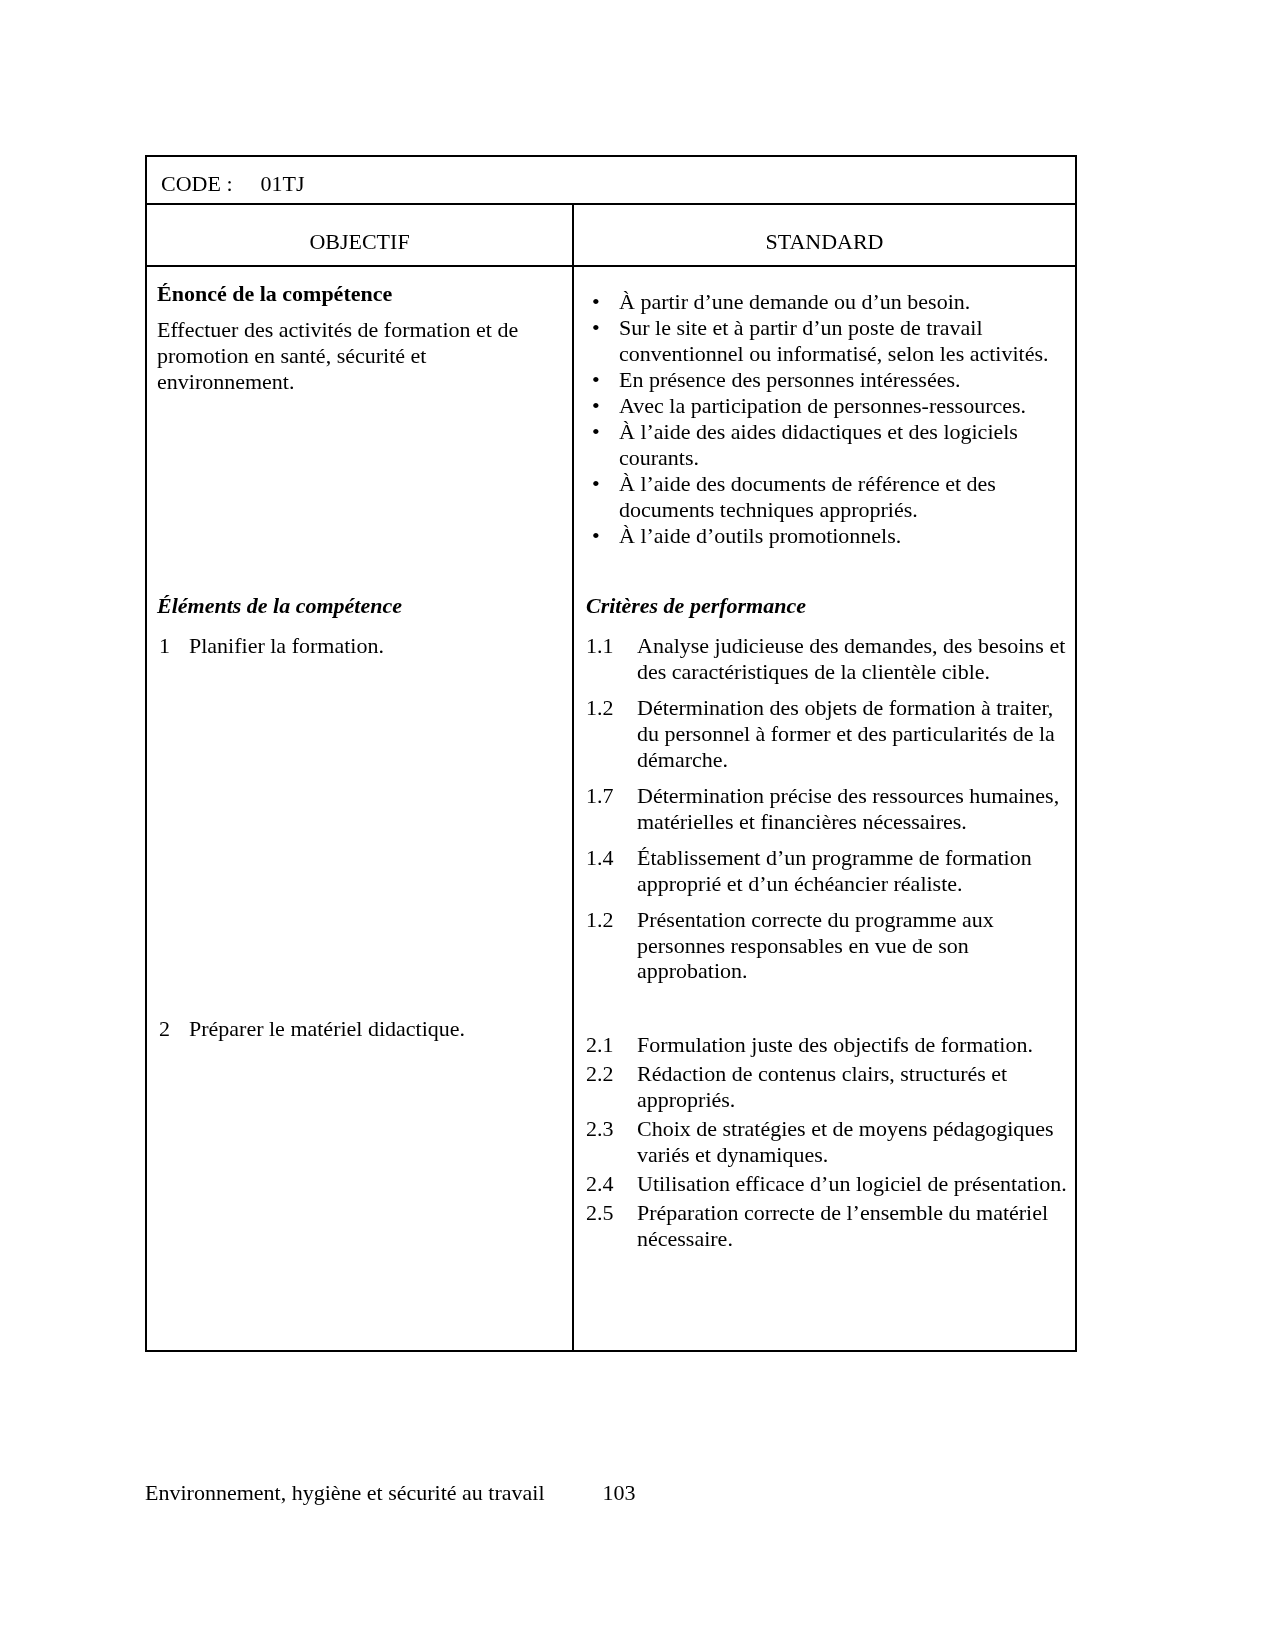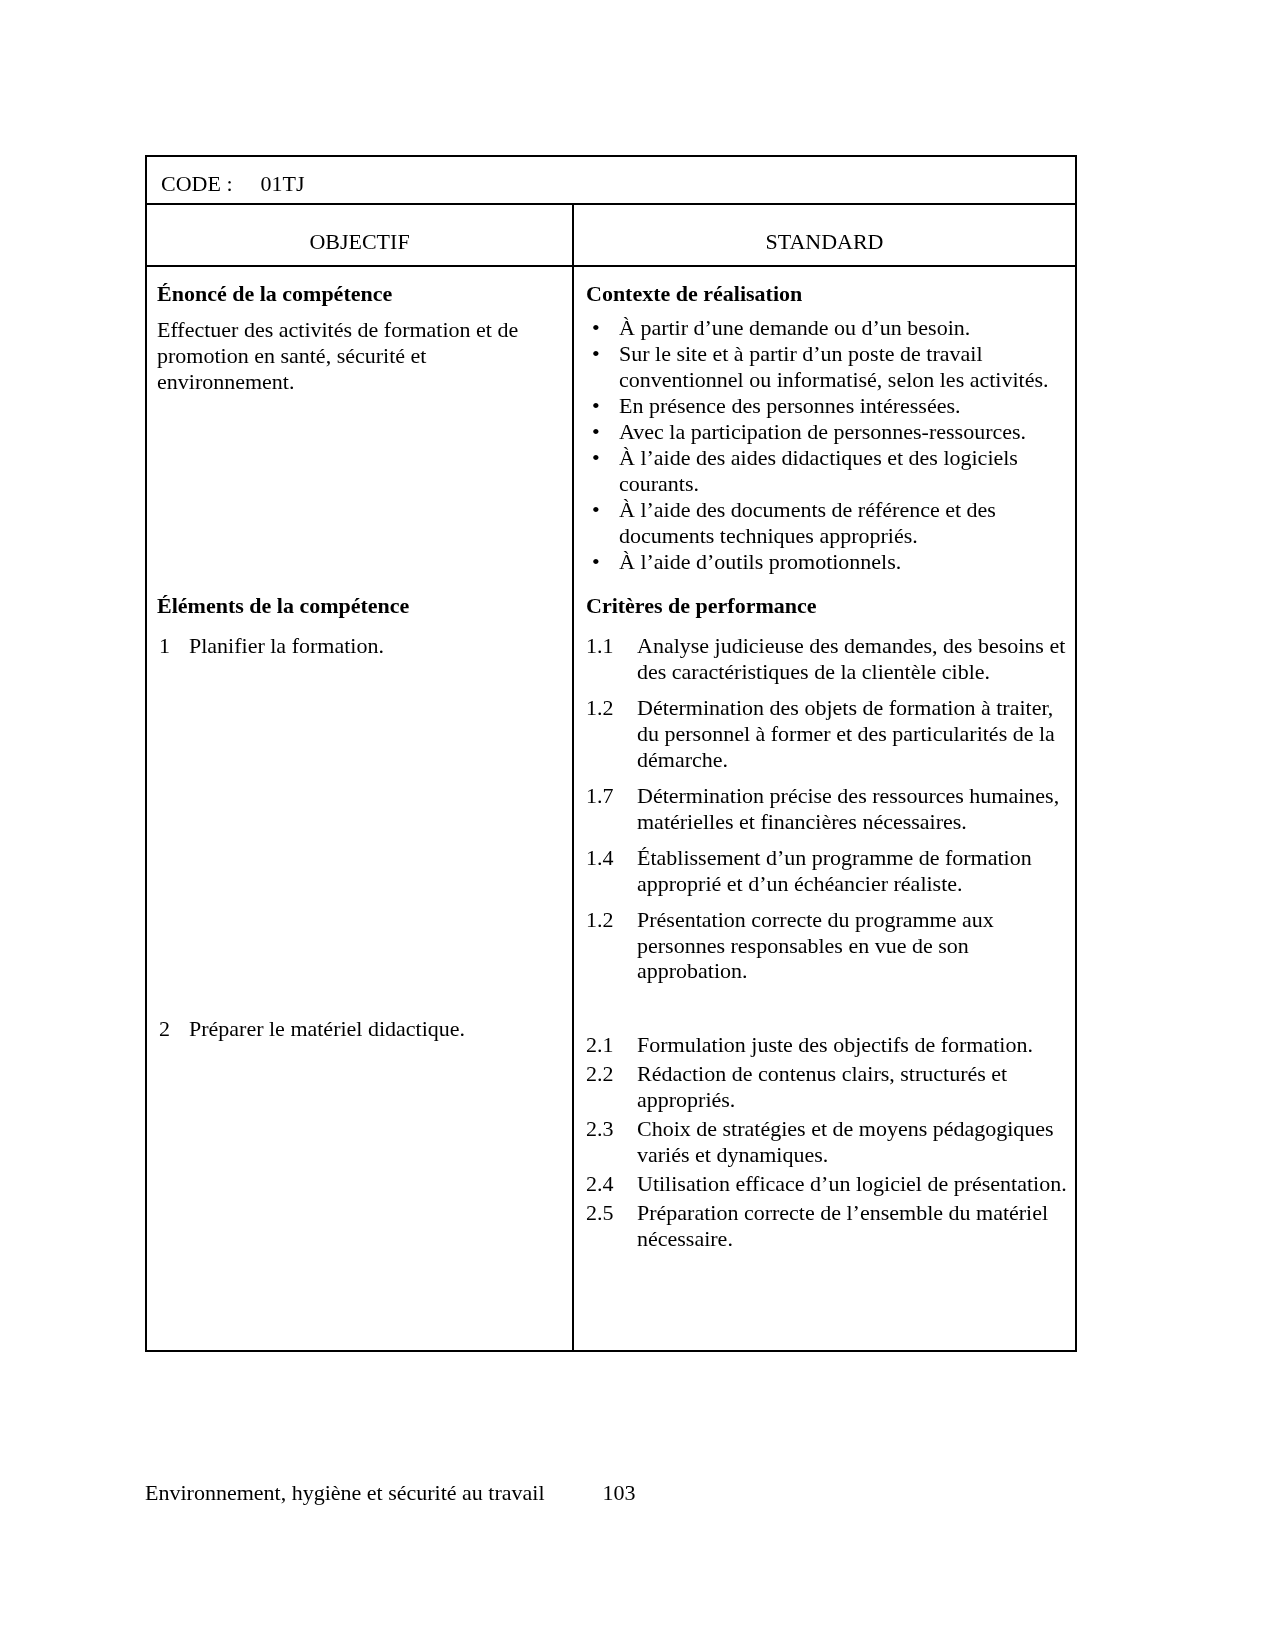--- a/index.html
+++ b/index.html
@@ -49,21 +49,21 @@
   .header-cell.right { border-left: 2px solid #000; }
 
   .body-grid {
     flex: 1;
     display: grid;
     grid-template-columns: 425px 1fr;
     grid-template-rows: minmax(320px, auto) minmax(38px, auto) auto 1fr;
   }
   .cell { padding: 14px 10px 0 10px; }
   .cell.right { border-left: 2px solid #000; padding-left: 12px; padding-right: 8px; }
-  .cell.r2 { padding-top: 6px; }
+  .cell.r2 { padding-top: 6px; font-style: italic; }
   .cell.r3 { padding-top: 8px; }
   .cell.r4 { padding-top: 22px; }
 
   .sec-title { font-weight: bold; }
 
   .enonce-text { margin-top: 10px; width: 380px; }
 
   
   .bullet-list { margin-top: 8px; }
   .bullet-item { display: flex; }
@@ -108,21 +108,20 @@
       <div class="header-cell right">STANDARD</div>
     </div>
 
     <div class="body-grid">
 
       <div class="cell left r1">
         <div class="sec-title">Énoncé de la compétence</div>
         <p class="enonce-text">Effectuer des activités de formation et de promotion en santé, sécurité et environnement.</p>
       </div>
       <div class="cell right r1">
-        <div class="sec-title">Contexte de réalisation</div>
         <div class="bullet-list">
 
             <div class="bullet-item">
               <span class="bullet-dot">•</span>
               <span class="bullet-text">À partir d’une demande ou d’un besoin.</span>
             </div>
 
             <div class="bullet-item">
               <span class="bullet-dot">•</span>
               <span class="bullet-text">Sur le site et à partir d’un poste de travail conventionnel ou informatisé, selon les activités.</span>

